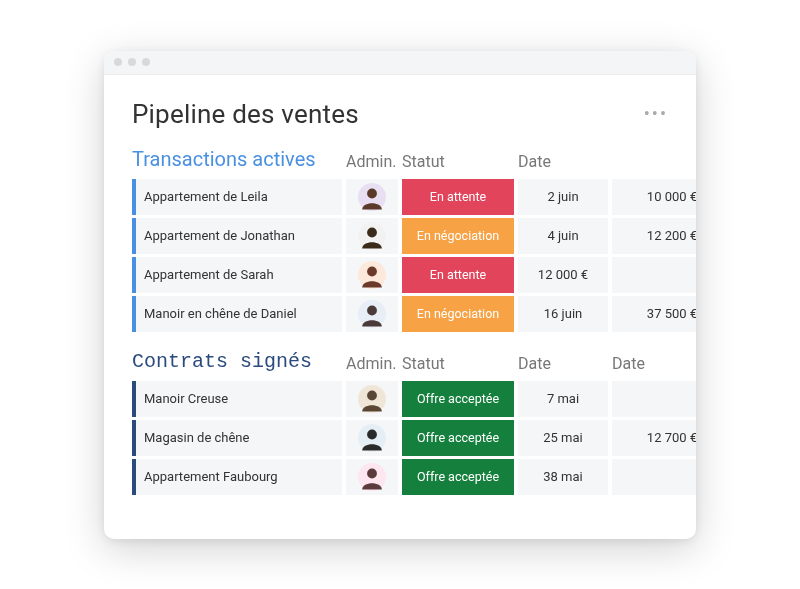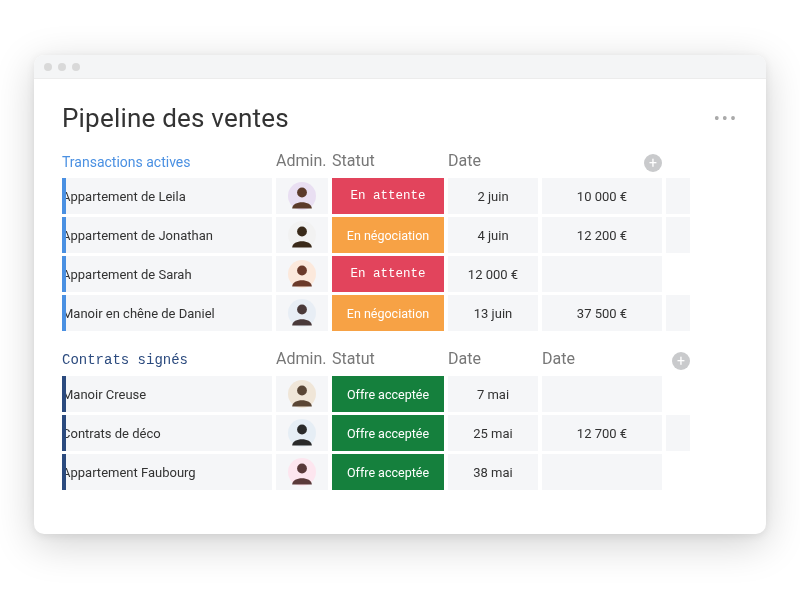--- a/index.html
+++ b/index.html
@@ -5,21 +5,21 @@
   * { box-sizing: border-box; margin: 0; padding: 0; }
   body {
     background: #fff;
     font-family: -apple-system, BlinkMacSystemFont, "Segoe UI", Roboto, Helvetica, Arial, sans-serif;
     display: flex;
     align-items: center;
     justify-content: center;
     min-height: 589px;
   }
   .window {
-    width: 732px;
+    width: 592px;
     background: #fff;
     border-radius: 10px;
     box-shadow: 0 10px 40px rgba(0,0,0,0.18), 0 2px 8px rgba(0,0,0,0.08);
     overflow: hidden;
   }
   .titlebar {
     height: 24px;
     background: #f4f5f6;
     border-bottom: 1px solid #ececec;
     display: flex;
@@ -53,21 +53,21 @@
   }
   .section { margin-bottom: 18px; }
   .section-header {
     display: grid;
     grid-template-columns: 210px 52px 112px 90px 120px 24px;
     gap: 4px;
     align-items: end;
     margin-bottom: 6px;
   }
   .section-title {
-    font-size: 14px;
+    font-size: 20px;
     font-weight: 400;
     padding-bottom: 2px;
   }
   .section-title.blue { color: #4a90e2; }
   .section-title.navy { color: #2b4a7e; font-family: Liberation Mono, monospace; }
   .col-head {
     font-size: 16px;
     color: #777;
     padding-bottom: 2px;
   }
@@ -94,41 +94,42 @@
   .cell {
     background: #f5f6f8;
     display: flex;
     align-items: center;
     justify-content: center;
     font-size: 13px;
     color: #333;
   }
   .cell.name {
     justify-content: flex-start;
+    padding-left: 12px;
     position: relative;
   }
   .cell.name::before {
     content: "";
     position: absolute;
     left: 0; top: 0; bottom: 0;
     width: 4px;
   }
   .row.blue .cell.name::before { background: #4a90e2; }
   .row.navy .cell.name::before { background: #2b4a7e; }
   .cell.admin { padding: 0; }
   .avatar {
     width: 28px; height: 28px; border-radius: 50%;
     display: inline-block;
   }
   .cell.status {
     color: #fff;
     font-size: 12.5px;
     background: #999;
   }
-  .status.red { background: #e2445c; font-family: Liberation Mono, monospace; }
+  .status.red { background: #e2445c; }
   .status.orange { background: #f7a245; }
   .status.green { background: #15803d; }
   .cell.empty { }
 </style>
 </head>
 <body>
 
 <div class="window">
   <div class="titlebar">
     <span class="tb-dot"></span>
@@ -196,21 +197,21 @@
             <div class="row blue">
       <div class="cell name">Manoir en chêne de Daniel</div>
       <div class="cell admin">
                 <span class="avatar"><svg viewBox="0 0 40 40" width="28" height="28">
                     <circle cx="20" cy="20" r="20" fill="#e8eef5"></circle>
                     <circle cx="20" cy="15" r="7" fill="#4a3a3a"></circle>
                     <path d="M6 38 C6 26 34 26 34 38 Z" fill="#4a3a3a"></path>
                   </svg></span>
               </div>
       <div class="cell status orange">En négociation</div>
-      <div class="cell">13 juin</div>
+      <div class="cell">16 juin</div>
       <div class="cell">37 500 €</div>
       <div class="cell empty"></div>
     </div>
           </div>
         </div>
         <div class="section">
           <div class="section-header">
     <div class="section-title navy">Contrats signés</div>
     <div class="col-head">Admin.</div>
     <div class="col-head">Statut</div>
@@ -228,21 +229,21 @@
                     <circle cx="20" cy="20" r="20" fill="#f0e6d8"></circle>
                     <circle cx="20" cy="15" r="7" fill="#5a4635"></circle>
                     <path d="M6 38 C6 26 34 26 34 38 Z" fill="#5a4635"></path>
                   </svg></span>
               </div>
       <div class="cell status green">Offre acceptée</div>
       <div class="cell">7 mai</div>
       <div class="cell empty"></div>
     </div>
             <div class="row navy">
-      <div class="cell name">Contrats de déco</div>
+      <div class="cell name">Magasin de chêne</div>
       <div class="cell admin">
                 <span class="avatar"><svg viewBox="0 0 40 40" width="28" height="28">
                     <circle cx="20" cy="20" r="20" fill="#e6eef5"></circle>
                     <circle cx="20" cy="15" r="7" fill="#2a2a2a"></circle>
                     <path d="M6 38 C6 26 34 26 34 38 Z" fill="#2a2a2a"></path>
                   </svg></span>
               </div>
       <div class="cell status green">Offre acceptée</div>
       <div class="cell">25 mai</div>
       <div class="cell">12 700 €</div>

